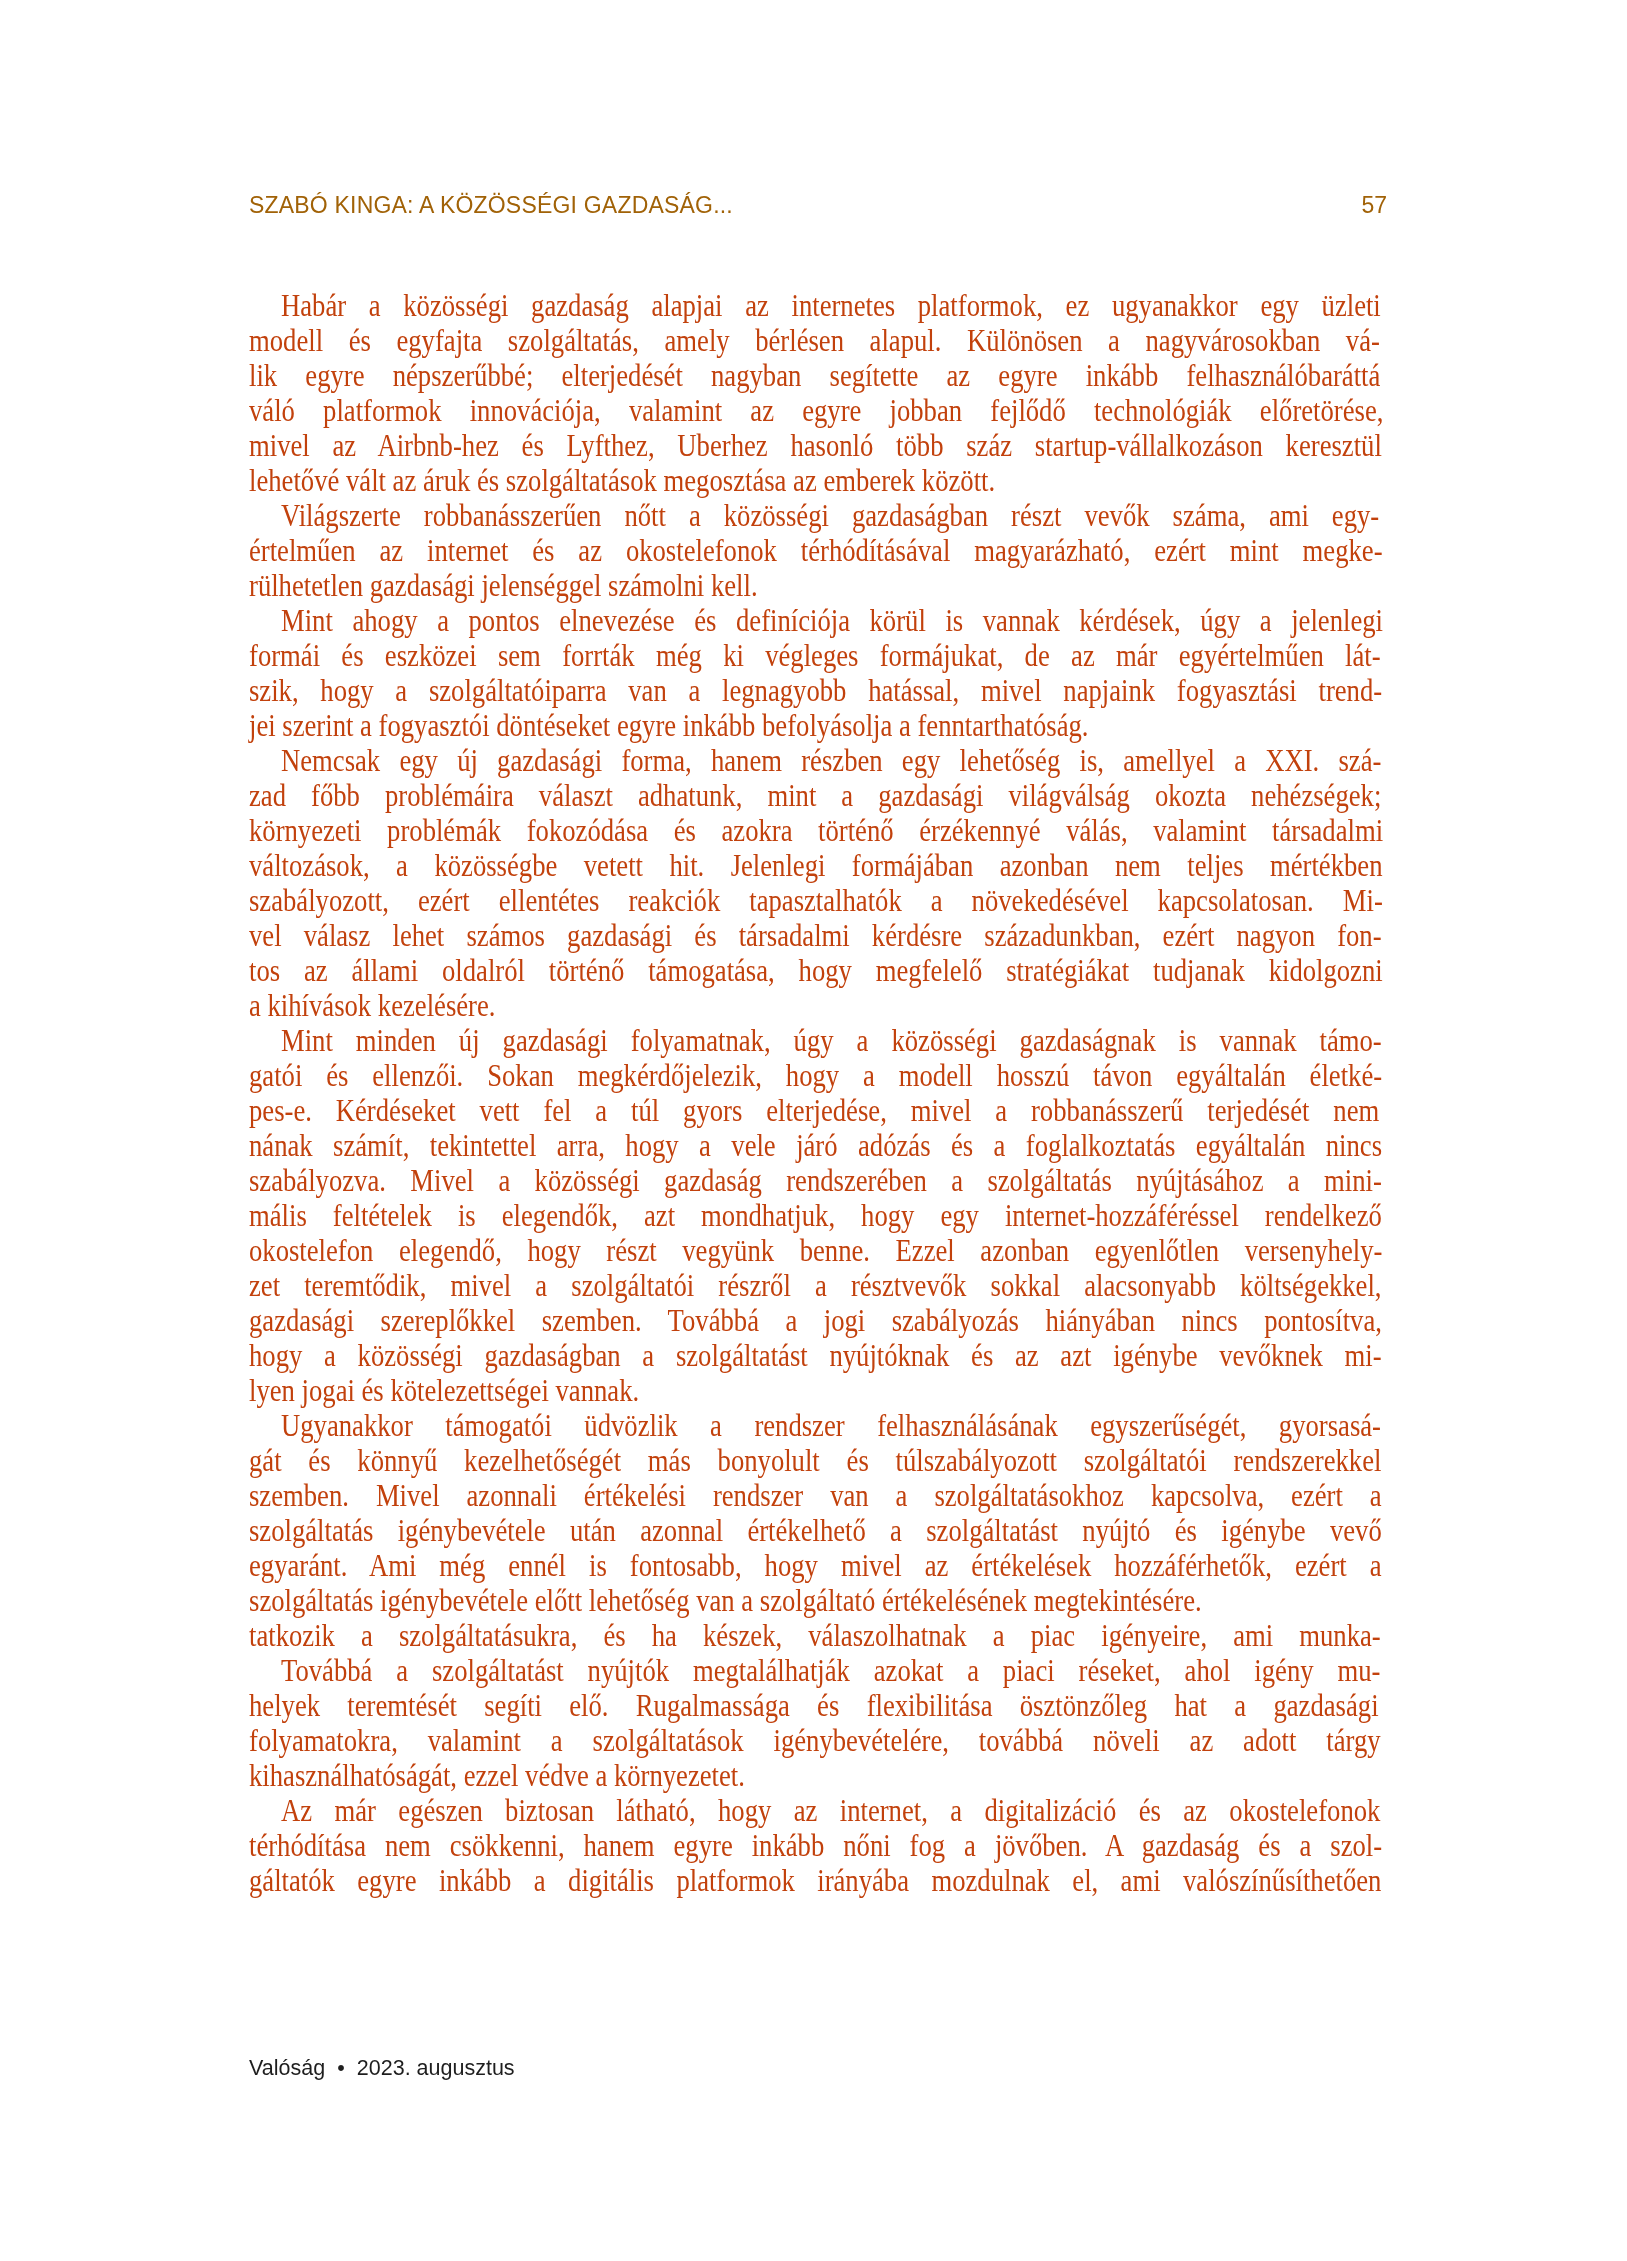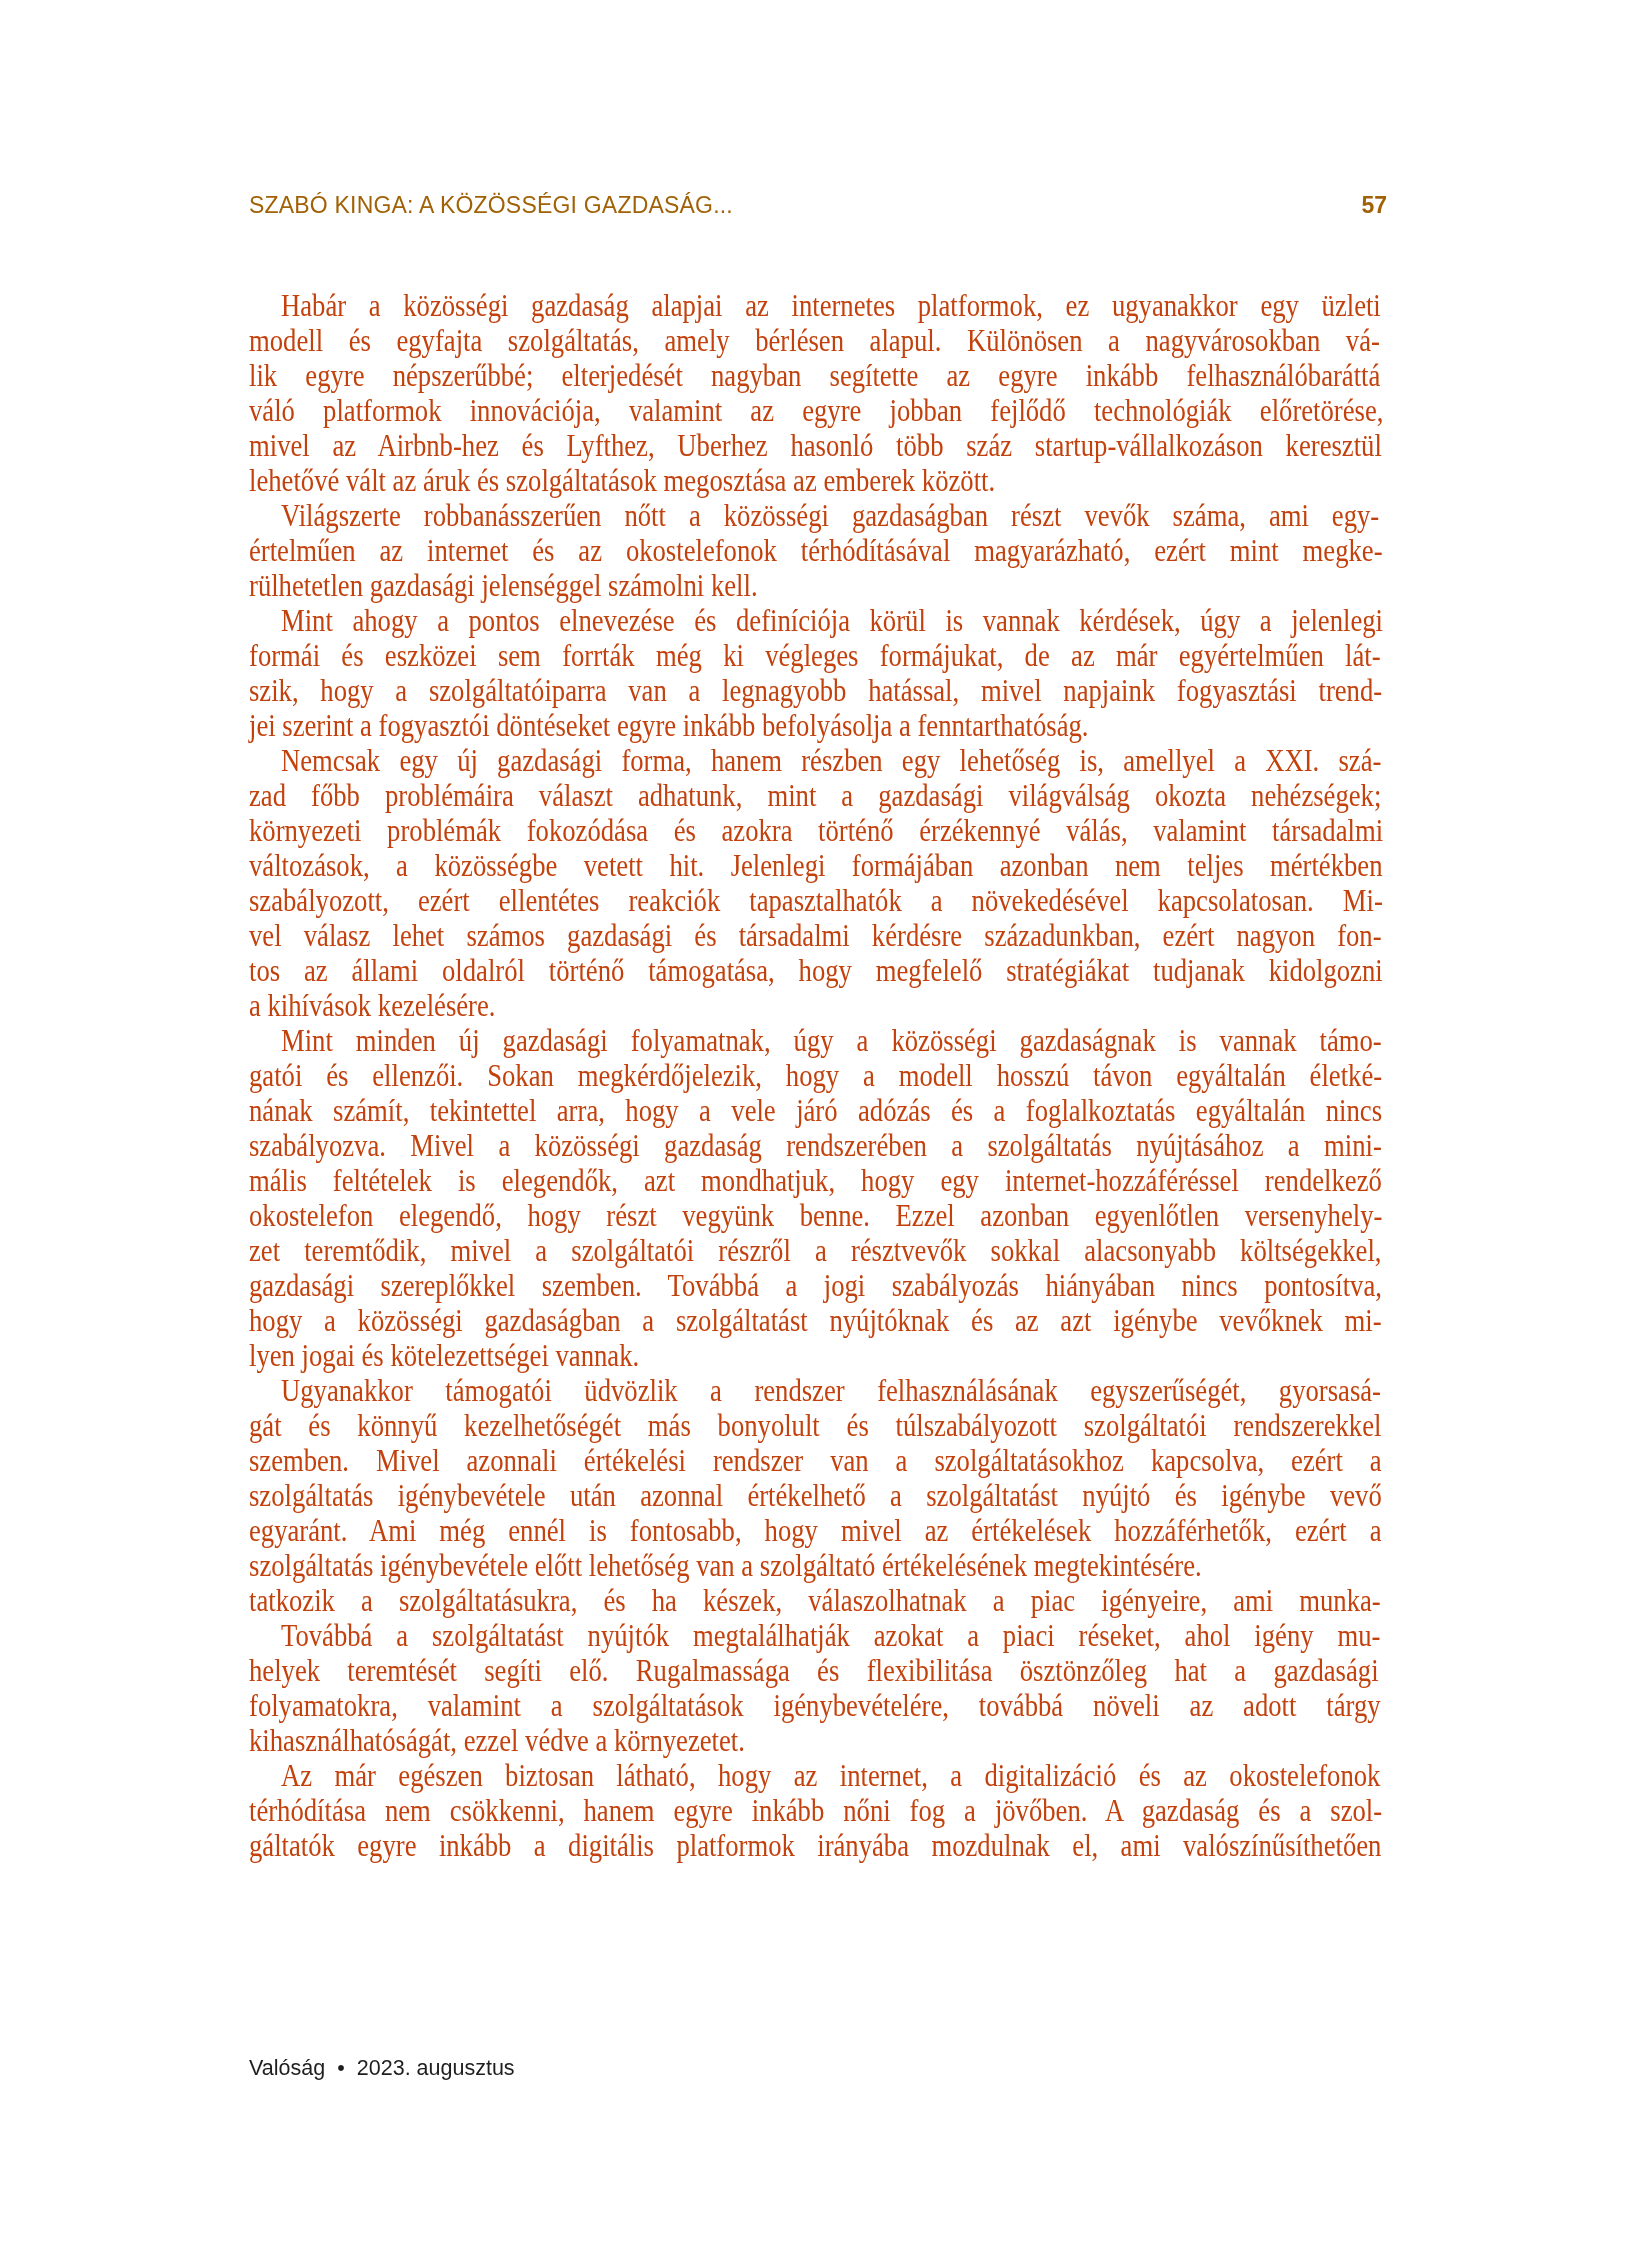--- a/index.html
+++ b/index.html
@@ -30,21 +30,20 @@
     left: 0;
     top: 0;
     white-space: nowrap;
     letter-spacing: 0.2px;
   }
   .running-head .page-number {
     position: absolute;
     right: 0;
     top: 0;
     white-space: nowrap;
-    font-weight: bold;
   }
   .body-text {
     position: absolute;
     left: 249px;
     top: 288px;
     width: 1122px;
     font-family: Liberation Serif, serif;
     font-size: 31px;
     color: #c2410c;
   }
@@ -110,20 +109,21 @@
       <div class="line"><span class="txt" style="word-spacing: 22px; transform: scaleX(0.859999);">környezeti problémák fokozódása és azokra történő érzékennyé válás, valamint társadalmi</span></div>
       <div class="line"><span class="txt" style="word-spacing: 23px; transform: scaleX(0.859999);">változások, a közösségbe vetett hit. Jelenlegi formájában azonban nem teljes mértékben</span></div>
       <div class="line"><span class="txt" style="word-spacing: 26px; transform: scaleX(0.859999);">szabályozott, ezért ellentétes reakciók tapasztalhatók a növekedésével kapcsolatosan. Mi-</span></div>
       <div class="line"><span class="txt" style="word-spacing: 18px; transform: scaleX(0.859999);">vel válasz lehet számos gazdasági és társadalmi kérdésre századunkban, ezért nagyon fon-</span></div>
       <div class="line"><span class="txt" style="word-spacing: 20px; transform: scaleX(0.859999);">tos az állami oldalról történő támogatása, hogy megfelelő stratégiákat tudjanak kidolgozni</span></div>
       <div class="line"><span class="txt" style="transform: scaleX(0.86);">a kihívások kezelésére.</span></div>
     </div>
     <div class="para">
       <div class="line first"><span class="txt" style="word-spacing: 19px; transform: scaleX(0.860002);">Mint minden új gazdasági folyamatnak, úgy a közösségi gazdaságnak is vannak támo-</span></div>
       <div class="line"><span class="txt" style="word-spacing: 20px; transform: scaleX(0.859999);">gatói és ellenzői. Sokan megkérdőjelezik, hogy a modell hosszú távon egyáltalán életké-</span></div>
+      <div class="line"><span class="txt" style="word-spacing: 20px; transform: scaleX(0.859999);">pes-e. Kérdéseket vett fel a túl gyors elterjedése, mivel a robbanásszerű terjedését nem</span></div>
       <div class="line"><span class="txt" style="word-spacing: 16px; transform: scaleX(0.859999);">nának számít, tekintettel arra, hogy a vele járó adózás és a foglalkoztatás egyáltalán nincs</span></div>
       <div class="line"><span class="txt" style="word-spacing: 20.6px; transform: scaleX(0.859999);">szabályozva. Mivel a közösségi gazdaság rendszerében a szolgáltatás nyújtásához a mini-</span></div>
       <div class="line"><span class="txt" style="word-spacing: 22.5px; transform: scaleX(0.859999);">mális feltételek is elegendők, azt mondhatjuk, hogy egy internet-hozzáféréssel rendelkező</span></div>
       <div class="line"><span class="txt" style="word-spacing: 22px; transform: scaleX(0.859999);">okostelefon elegendő, hogy részt vegyünk benne. Ezzel azonban egyenlőtlen versenyhely-</span></div>
       <div class="line"><span class="txt" style="word-spacing: 20.3px; transform: scaleX(0.859999);">zet teremtődik, mivel a szolgáltatói részről a résztvevők sokkal alacsonyabb költségekkel,</span></div>
       <div class="line"><span class="txt" style="word-spacing: 23px; transform: scaleX(0.859999);">gazdasági szereplőkkel szemben. Továbbá a jogi szabályozás hiányában nincs pontosítva,</span></div>
       <div class="line"><span class="txt" style="word-spacing: 17.5px; transform: scaleX(0.859999);">hogy a közösségi gazdaságban a szolgáltatást nyújtóknak és az azt igénybe vevőknek mi-</span></div>
       <div class="line"><span class="txt" style="transform: scaleX(0.86);">lyen jogai és kötelezettségei vannak.</span></div>
     </div>
     <div class="para">

